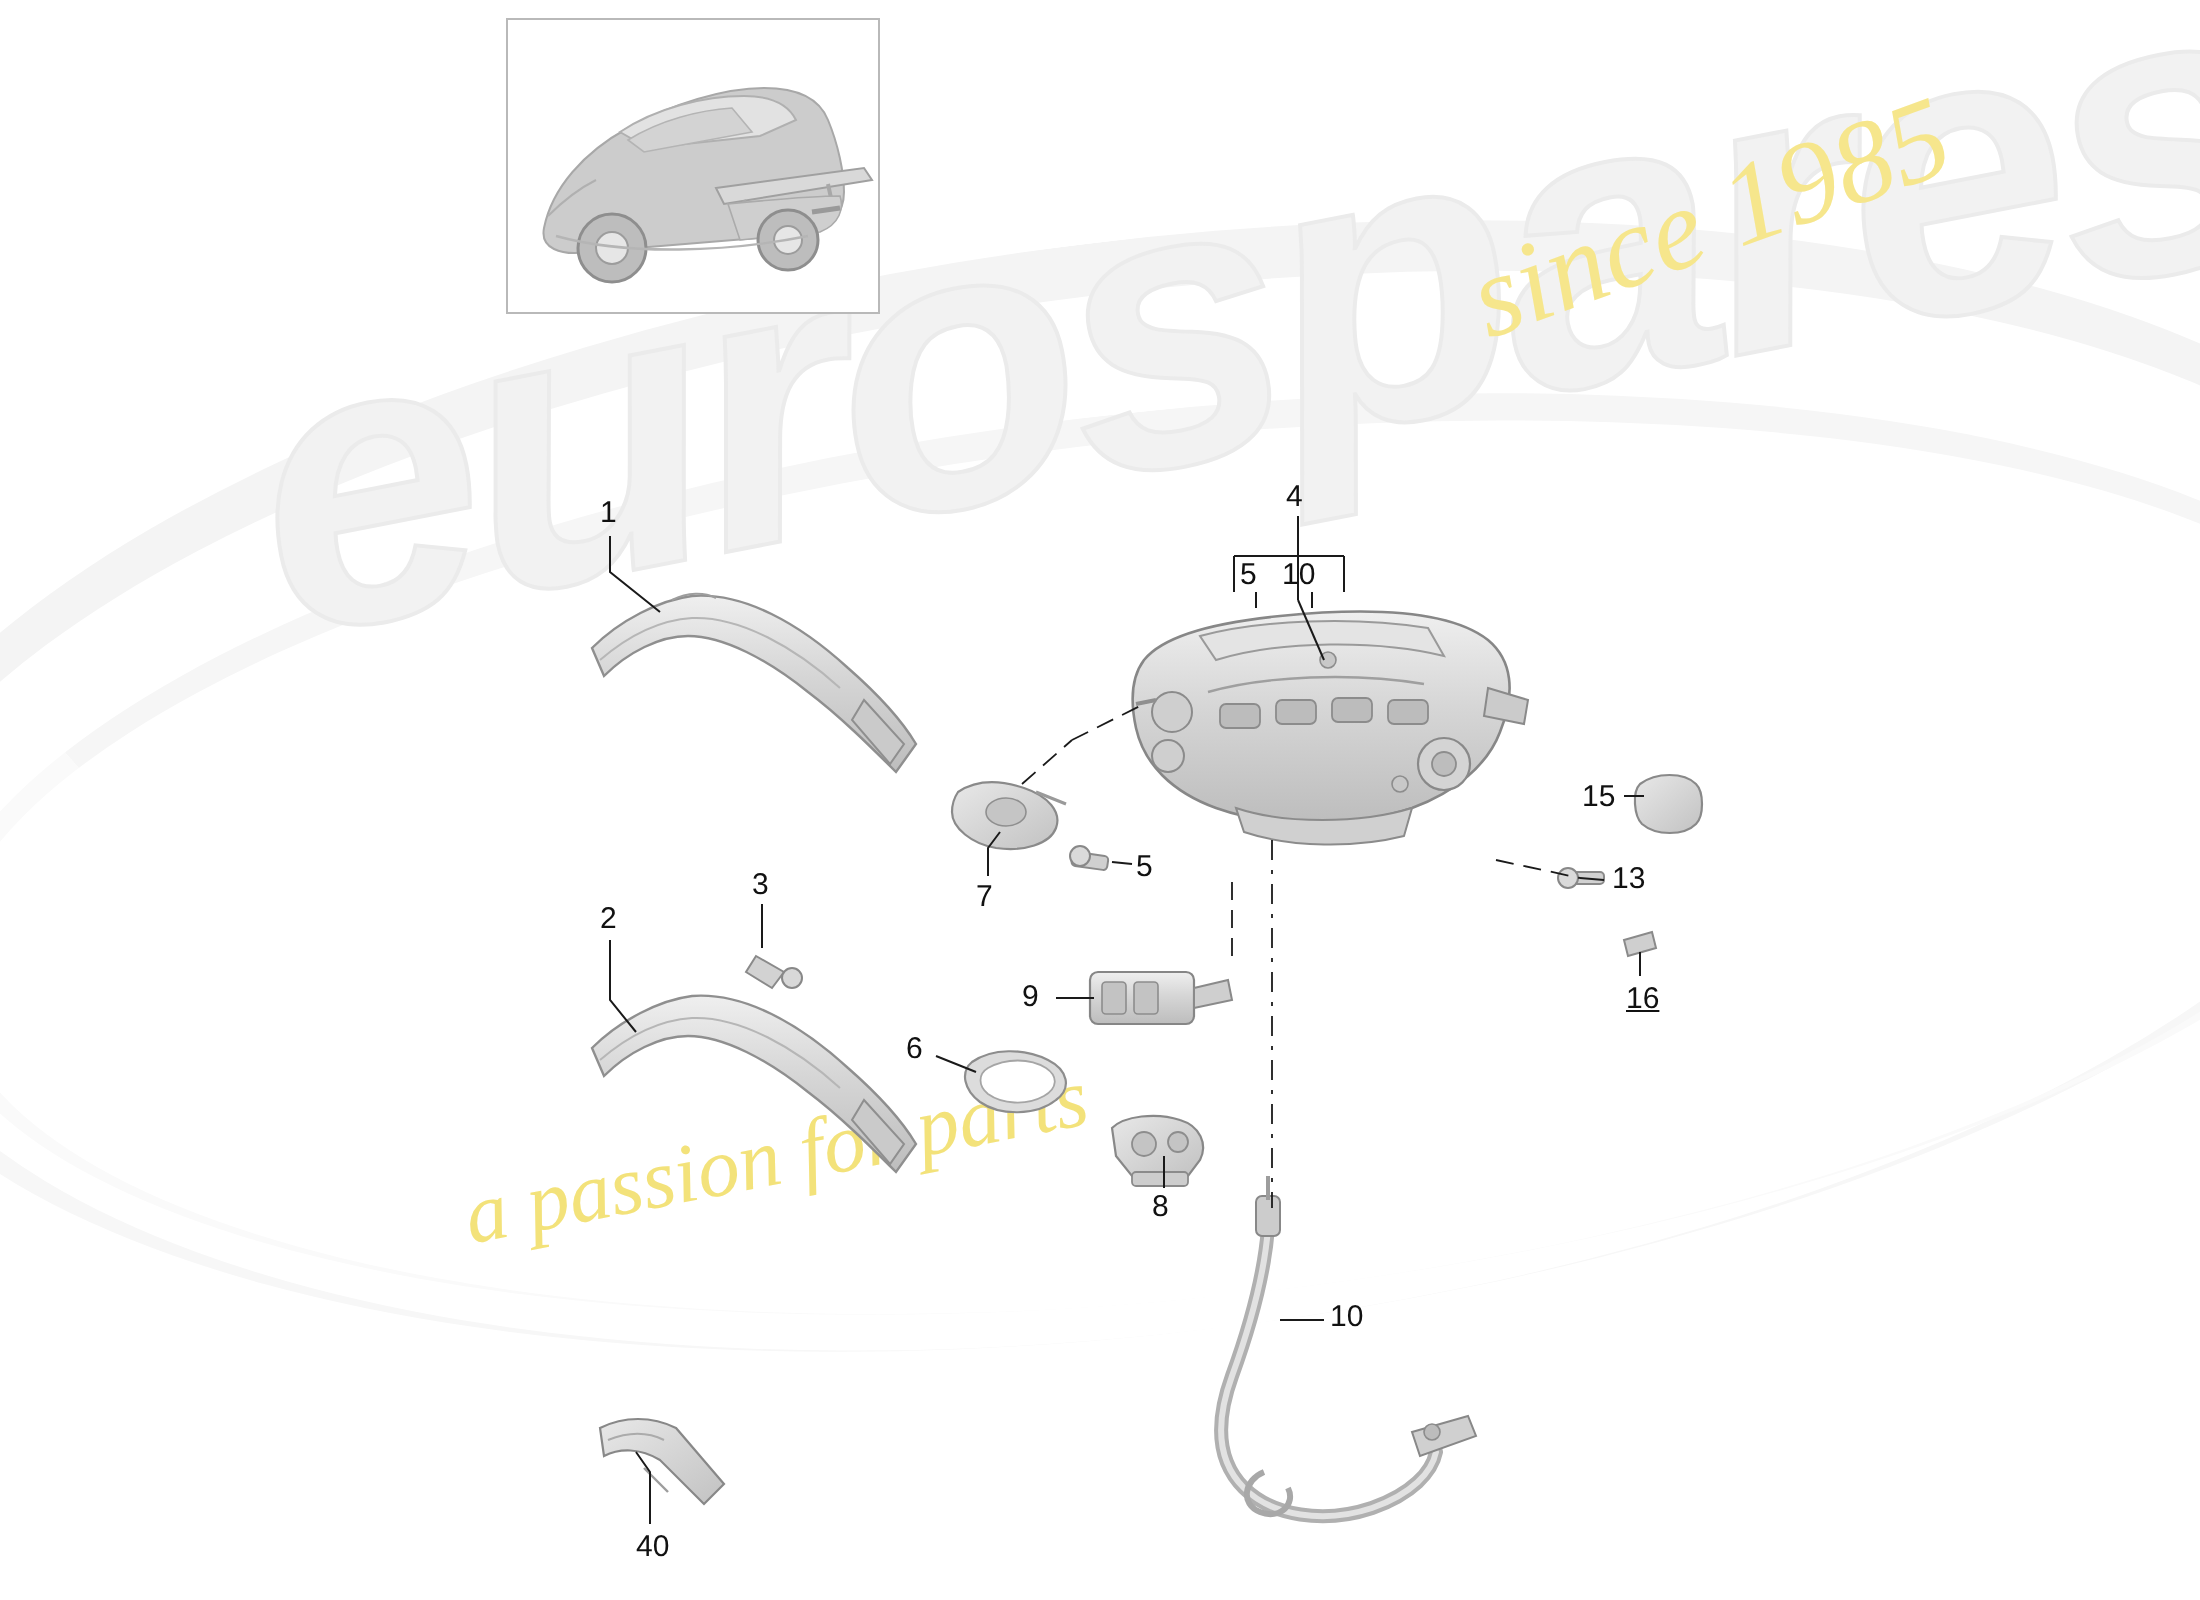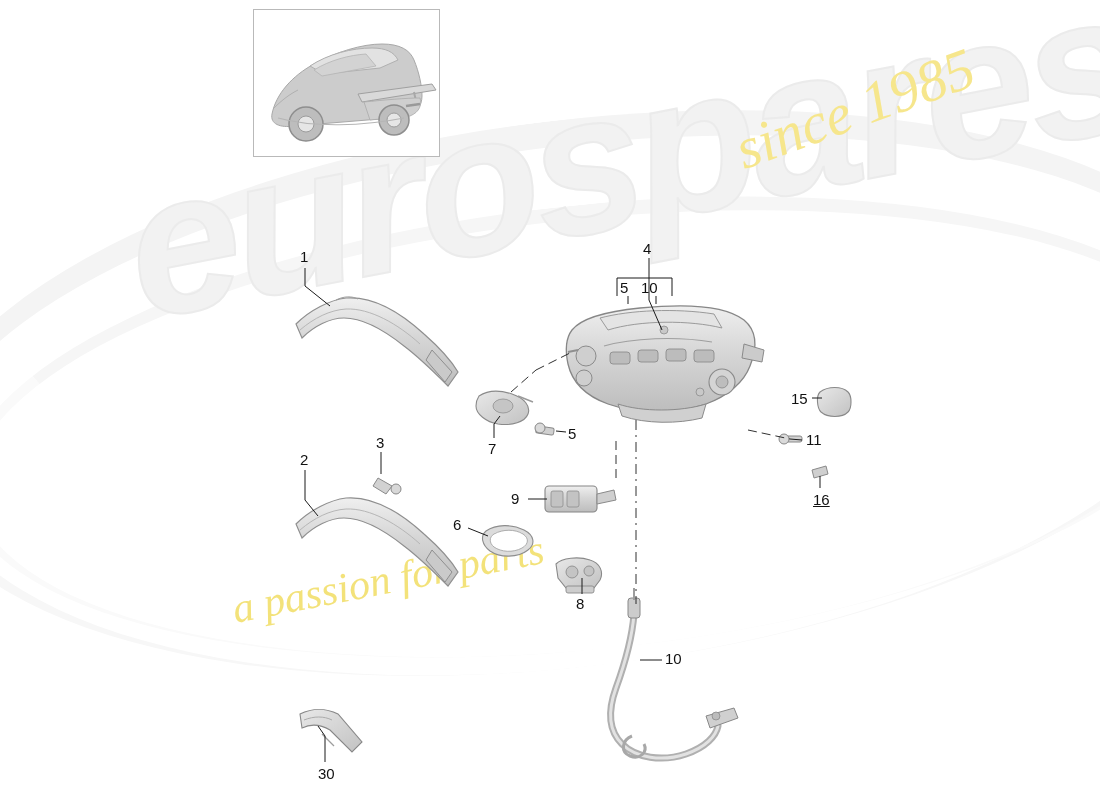--- a/index.html
+++ b/index.html
@@ -340,18 +340,18 @@
   <div class="num" style="left:376px; top:434px;">3</div>
   <div class="num" style="left:643px; top:240px;">4</div>
   <div class="num" style="left:620px; top:279px;">5</div>
   <div class="num" style="left:641px; top:279px;">10</div>
   <div class="num" style="left:568px; top:425px;">5</div>
   <div class="num" style="left:453px; top:516px;">6</div>
   <div class="num" style="left:488px; top:440px;">7</div>
   <div class="num" style="left:576px; top:595px;">8</div>
   <div class="num" style="left:511px; top:490px;">9</div>
   <div class="num" style="left:665px; top:650px;">10</div>
-  <div class="num" style="left:806px; top:431px;">11</div>
+  <div class="num" style="left:806px; top:431px;">13</div>
   <div class="num" style="left:791px; top:390px;">15</div>
   <div class="num" style="left:813px; top:491px;text-decoration:underline;">16</div>
-  <div class="num" style="left:318px; top:765px;">30</div>
+  <div class="num" style="left:318px; top:765px;">40</div>
 
 </div>
 
 </body></html>

